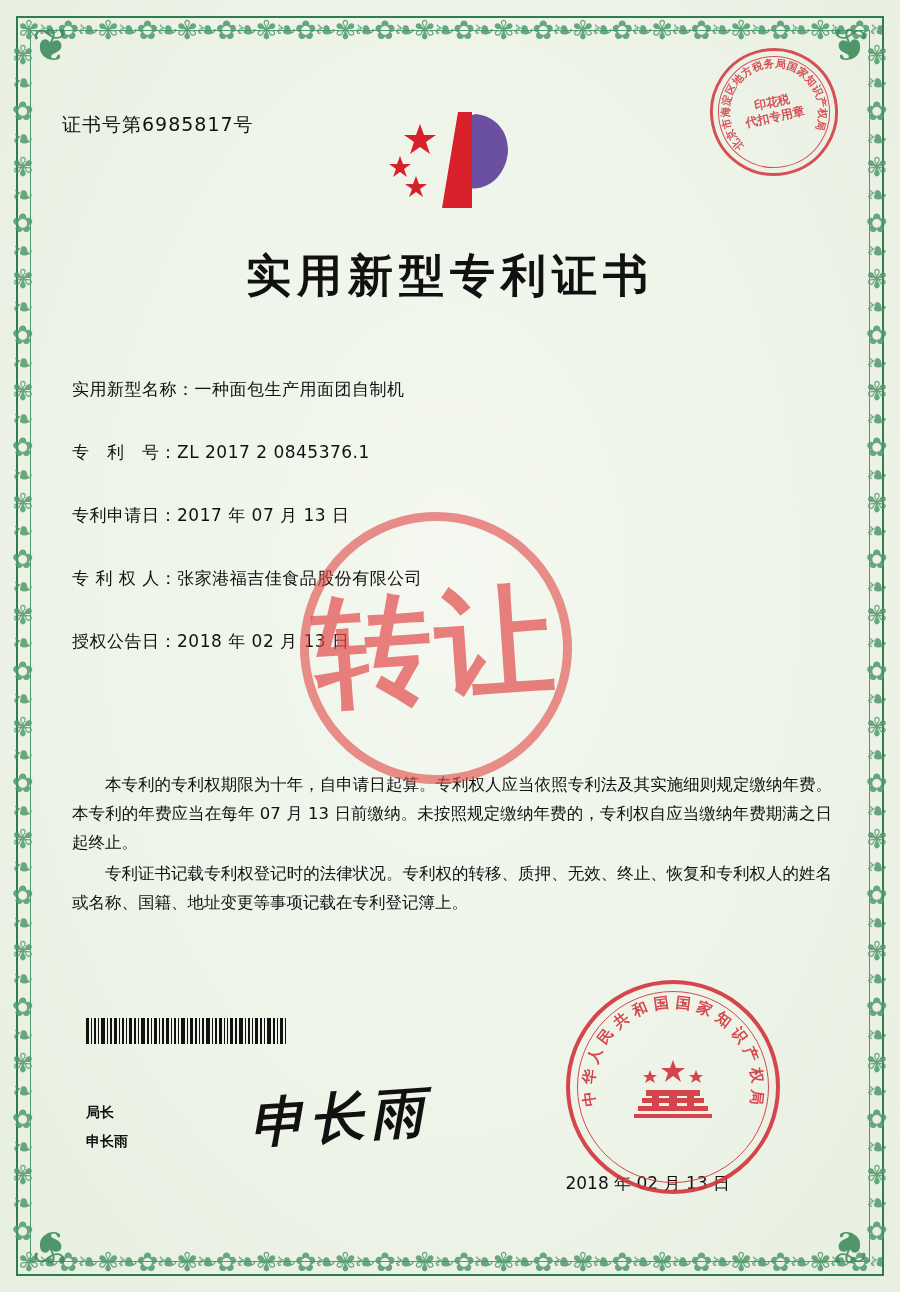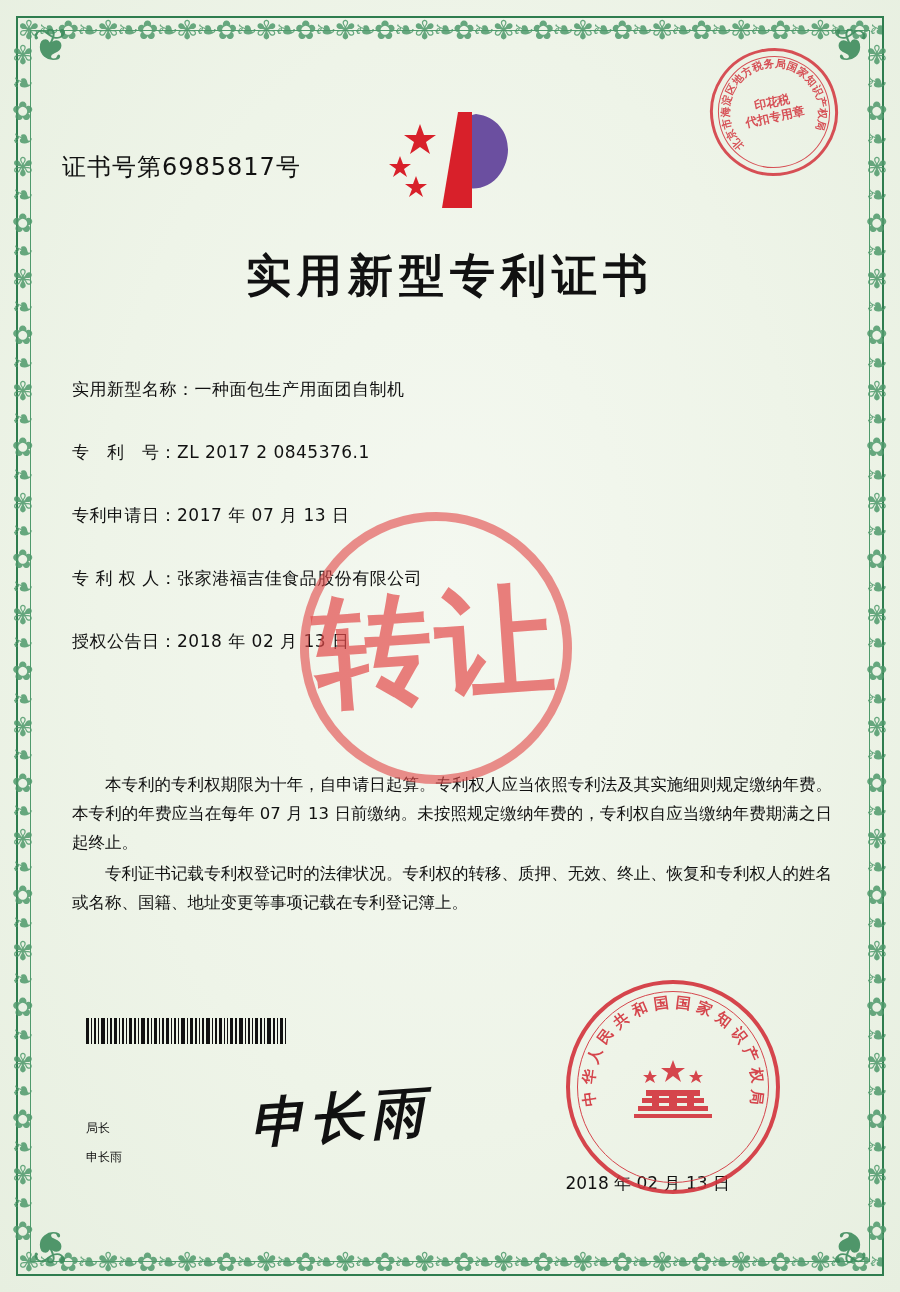--- a/index.html
+++ b/index.html
@@ -49,24 +49,23 @@
     opacity:.9;
   }
   .c-tl{left:14px;top:10px;}
   .c-tr{right:14px;top:10px;transform:scaleX(-1);}
   .c-bl{left:14px;bottom:10px;transform:scaleY(-1);}
   .c-br{right:14px;bottom:10px;transform:scale(-1,-1);}
 
   
   .cert-no{
     position:absolute;left:62px;top:112px;
-    font-size:24px;color:#111;
+    font-size:19px;color:#111;
     font-family:"DejaVu Sans","Liberation Sans",sans-serif;
     letter-spacing:1px;
-    margin-top:39px;
   }
   .logo{
     position:absolute;left:380px;top:104px;width:150px;height:120px;
   }
   .title{
     position:absolute;left:0;right:0;top:246px;
     text-align:center;
     font-size:45px;
     font-weight:bold;
     letter-spacing:6px;
@@ -94,21 +93,21 @@
 
   
   .barcode{
     position:absolute;left:86px;top:1018px;width:250px;height:26px;
   }
   .barcode i{display:inline-block;height:26px;background:#111;vertical-align:top;margin-right:2px;}
 
   
   .sig-label{
     position:absolute;left:86px;top:1098px;
-    font-size:12px;color:#111;line-height:29px;font-weight:normal;margin-top:16px;
+    font-size:14px;color:#111;line-height:29px;font-weight:bold;
   }
   .sig-script{
     position:absolute;left:250px;top:1082px;
     font-size:54px;color:#111;
     font-family:"DejaVu Serif","Liberation Serif",serif;
     font-style:italic;font-weight:bold;
     letter-spacing:6px;
     transform:rotate(-4deg);
   }
   .sig-date{

